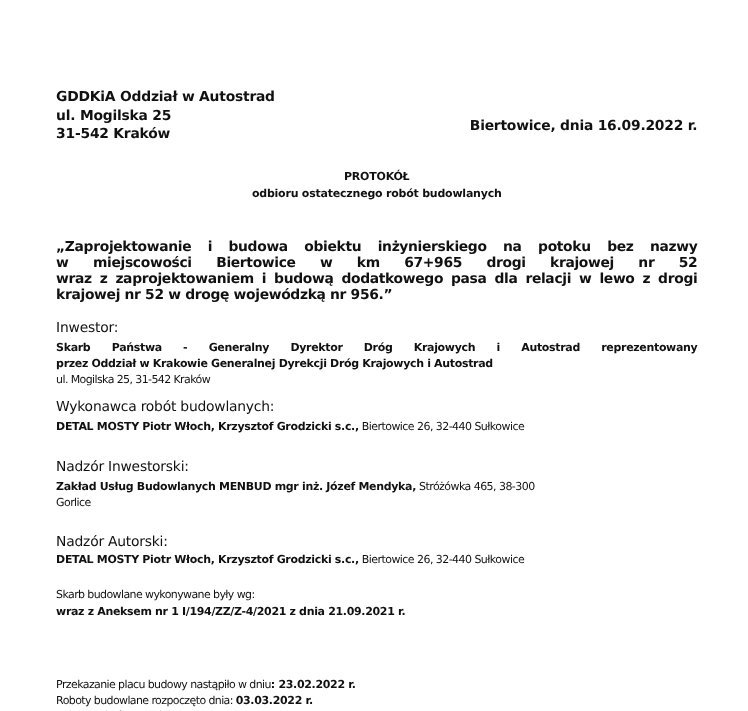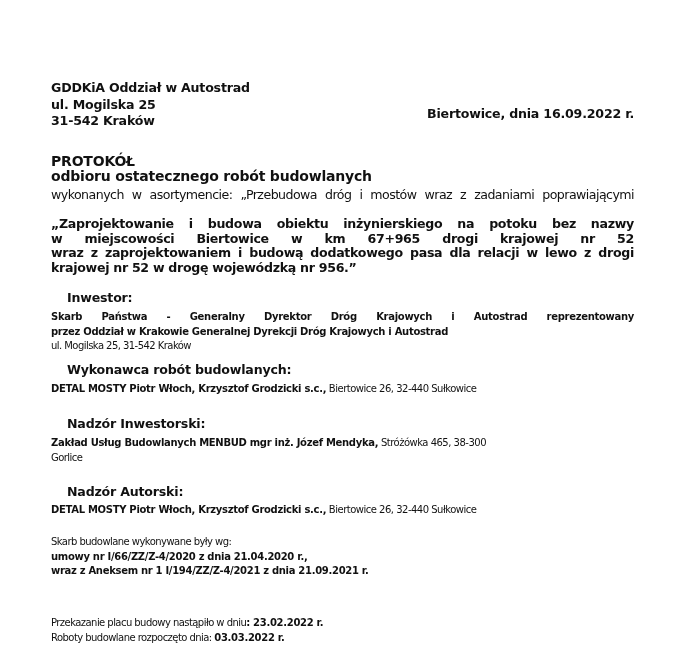--- a/index.html
+++ b/index.html
@@ -10,38 +10,38 @@
   .page { position: absolute; left: 51px; top: 0; width: 583px; }
   .date {
     position: absolute; top: 63px; right: 0;
     font-weight: bold; font-size: 12.6px; letter-spacing: -0.2px; margin-top: 43px;
   }
   .addr {
     position: absolute; top: 80px; left: 0;
     font-weight: bold; font-size: 12.6px; line-height: 16.5px; letter-spacing: -0.2px;
   }
   .title {
-    position: absolute; top: 154px; left: 0; width: 583px; 
-    font-weight: bold; font-size: 14px; line-height: 15px; letter-spacing: -0.2px;
+    position: absolute; top: 154px; left: 0; width: 583px; text-align: center;
+    font-weight: bold; font-size: 10px; line-height: 15px; letter-spacing: -0.2px;
   }
   .intro {
     position: absolute; top: 188px; left: 0; width: 583px;
     font-size: 12.6px; line-height: 14.5px; letter-spacing: -0.45px; word-spacing: 0px;
     text-align: justify; text-align-last: left;
   }
   .task {
     position: absolute; top: 217px; left: 0; width: 583px;
     font-weight: bold; font-size: 12.6px; line-height: 14.5px; letter-spacing: -0.3px;
     text-align: justify;
   }
   .task .jl { display: block; text-align: justify; text-align-last: justify; }
   .task .ll { display: block; }
   .sec-head {
-    position: absolute; left: 16px;
-    font-weight: bold; font-size: 12.6px; letter-spacing: -0.2px;
+    position: absolute; left: 0;
+    font-weight: normal; font-size: 12.6px; letter-spacing: -0.2px;
   }
   .sec-body {
     position: absolute; left: 0; width: 583px;
     font-size: 10px; line-height: 14.5px; letter-spacing: -0.3px;
   }
   .b { font-weight: bold; }
   .n { font-weight: normal; letter-spacing: -0.5px; }
   .jl { display: block; text-align: justify; text-align-last: justify; }
   .blk { display: block; }
   .plain { letter-spacing: -0.55px; }
@@ -58,21 +58,20 @@
     <div>ul. Mogilska 25</div>
     <div>31-542 Kraków</div>
   </div>
 
   <div class="title">
     <div>PROTOKÓŁ</div>
     <div>odbioru ostatecznego robót budowlanych</div>
   </div>
 
   <div class="intro plain">
-    <span class="jl">wykonanych w asortymencie: „Przebudowa dróg i mostów wraz z zadaniami poprawiającymi</span>
   </div>
 
   <div class="task">
     <span class="jl">„Zaprojektowanie i budowa obiektu inżynierskiego na potoku bez nazwy</span>
     <span class="jl">w miejscowości Biertowice w km 67+965 drogi krajowej nr 52</span>
     <span class="jl">wraz z zaprojektowaniem i budową dodatkowego pasa dla relacji w lewo z drogi</span>
     <span class="ll">krajowej nr 52 w drogę wojewódzką nr 956.”</span>
   </div>
 
   <div class="sec-head" style="top:290px;">Inwestor:</div>
@@ -93,21 +92,20 @@
     <span class="blk plain">Gorlice</span>
   </div>
 
   <div class="sec-head" style="top:484px;">Nadzór Autorski:</div>
   <div class="sec-body" style="top:503px;">
     <span class="b">DETAL MOSTY Piotr Włoch, Krzysztof Grodzicki s.c.,</span><span class="n"> Biertowice 26, 32-440 Sułkowice</span>
   </div>
 
   <div class="sec-body" style="top:535px;">
     <span class="blk plain">Skarb budowlane wykonywane były wg:</span>
-    <span class="blk b">umowy nr I/66/ZZ/Z-4/2020 z dnia 21.04.2020 r.,</span>
     <span class="blk b">wraz z Aneksem nr 1 I/194/ZZ/Z-4/2021 z dnia 21.09.2021 r.</span>
   </div>
 
   <div class="sec-body" style="top:616px;">
     <span class="blk"><span class="plain">Przekazanie placu budowy nastąpiło w dniu</span><span class="b">: 23.02.2022 r.</span></span>
     <span class="blk"><span class="plain">Roboty budowlane rozpoczęto dnia: </span><span class="b">03.03.2022 r.</span></span>
     <span class="blk"><span class="plain">Roboty zakończono dnia: </span><span class="b">19.10.2022 r.</span></span>
   </div>
 
 </div>

